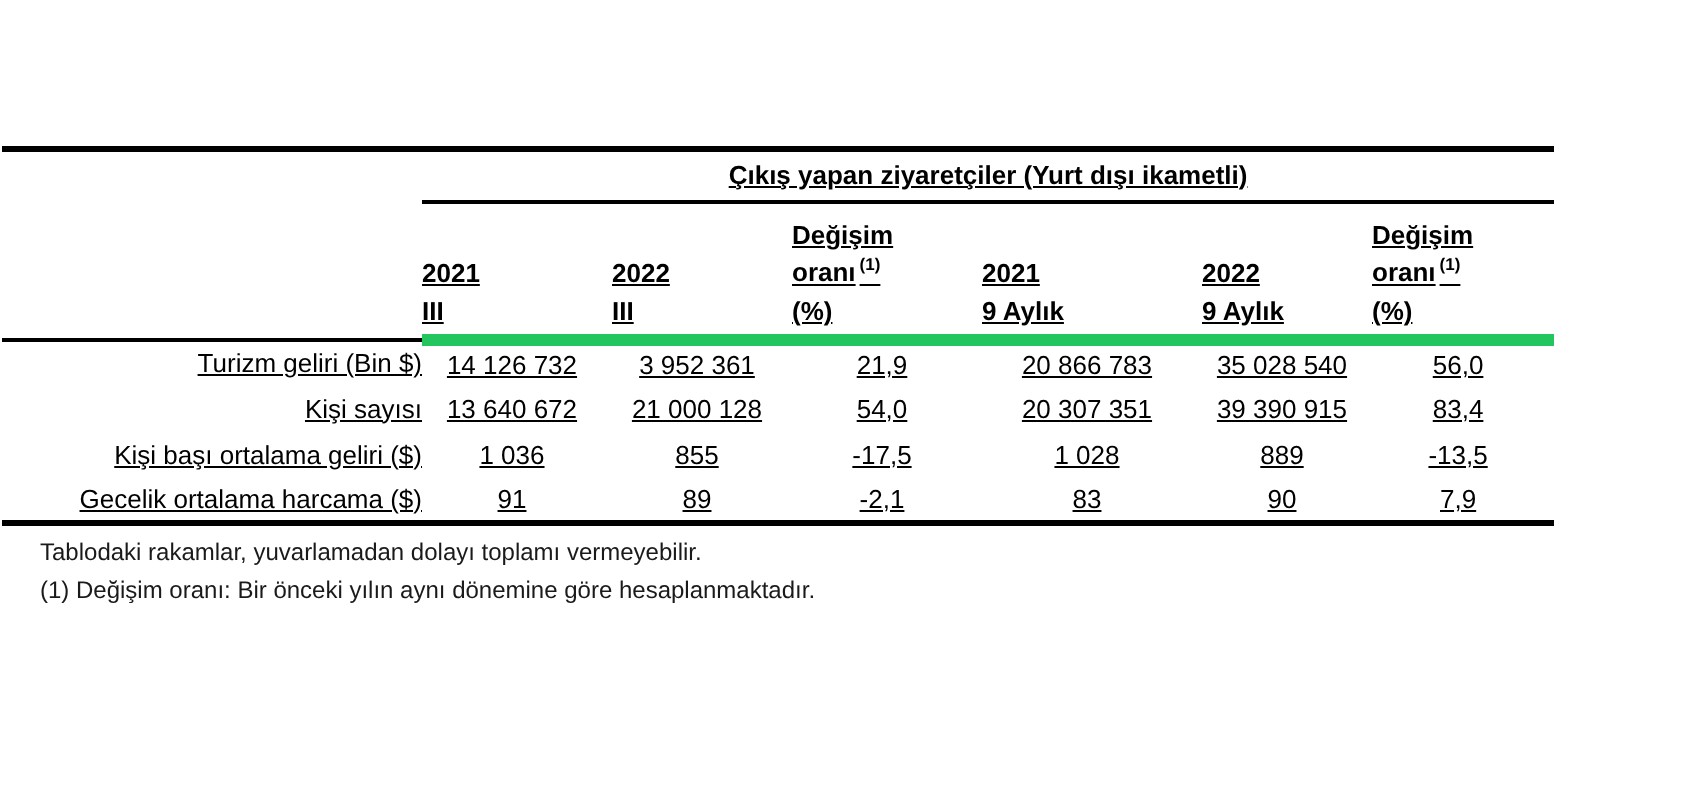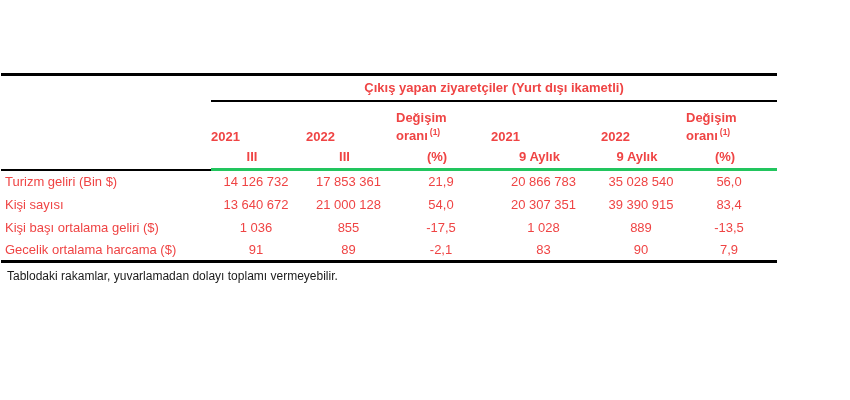--- a/index.html
+++ b/index.html
@@ -8,21 +8,22 @@
 
   .report { position:absolute; left:1px; top:73px; width:776px; }
 
   table.stats {
     border-collapse:collapse;
     table-layout:fixed;
     width:776px;
     border-top:3px solid #000;
     border-bottom:3px solid #000;
     font-size:13px;
-    color:#ef4444;
+    color:#000000;
+    text-decoration:underline;
   }
   col.c-label { width:210px; }
   col.c1 { width:95px; }
   col.c2 { width:90px; }
   col.c3 { width:95px; }
   col.c4 { width:110px; }
   col.c5 { width:85px; }
   col.c6 { width:91px; }
 
   th, td { font-weight:normal; vertical-align:bottom; }
@@ -32,29 +33,29 @@
     font-weight:bold;
     text-align:center;
     height:26px;
     vertical-align:middle;
     padding-bottom:1px;
   }
   .corner { border-bottom:2px solid #000; }
 
   tr.r-year th { height:44px; vertical-align:bottom; font-weight:bold; text-align:left; padding-right:13px; padding-bottom:1px; line-height:15px; }
   tr.r-year th.hd { padding-right:4px; }
-  tr.r-period th { height:25px; vertical-align:middle; font-weight:bold; text-align:center; padding-right:13px; border-bottom:3px solid #22c55e; }
+  tr.r-period th { height:25px; vertical-align:middle; font-weight:bold; text-align:left; padding-right:13px; border-bottom:6px solid #22c55e; }
 
   sup.note-ref { font-size:8.5px; vertical-align:super; margin-left:2px; font-weight:bold; }
 
   tbody td { height:23px; vertical-align:middle; }
-  td.lbl { text-align:left; padding-left:4px; }
+  td.lbl { text-align:right; padding-left:4px; }
   td.num { text-align:center; padding-right:5px; }
 
-  .notes { margin-top:4px; font-size:12px; line-height:19px; color:#1a1a1a; padding-left:6px; }
+  .notes { margin-top:4px; font-size:12px; line-height:19px; color:#1a1a1a; padding-left:19px; }
 </style>
 </head>
 <body>
 
 <div class="report">
   <table class="stats">
     <colgroup>
       <col class="c-label">
         <col class="c1">
         <col class="c2">
@@ -88,21 +89,21 @@
         <th>(%)</th>
         <th>9 Aylık</th>
         <th>9 Aylık</th>
         <th>(%)</th>
       </tr>
     </thead>
     <tbody>
       <tr>
         <td class="lbl">Turizm geliri (Bin $)</td>
         <td class="num">14 126 732</td>
-        <td class="num">17 853 361</td>
+        <td class="num">3 952 361</td>
         <td class="num">21,9</td>
         <td class="num">20 866 783</td>
         <td class="num">35 028 540</td>
         <td class="num">56,0</td>
       </tr>
       <tr>
         <td class="lbl">Kişi sayısı</td>
         <td class="num">13 640 672</td>
         <td class="num">21 000 128</td>
         <td class="num">54,0</td>
@@ -126,14 +127,15 @@
         <td class="num">-2,1</td>
         <td class="num">83</td>
         <td class="num">90</td>
         <td class="num">7,9</td>
       </tr>
     </tbody>
   </table>
 
   <div class="notes">
     <div>Tablodaki rakamlar, yuvarlamadan dolayı toplamı vermeyebilir.</div>
+    <div>(1) Değişim oranı: Bir önceki yılın aynı dönemine göre hesaplanmaktadır.</div>
   </div>
 </div>
 
 </body></html>

